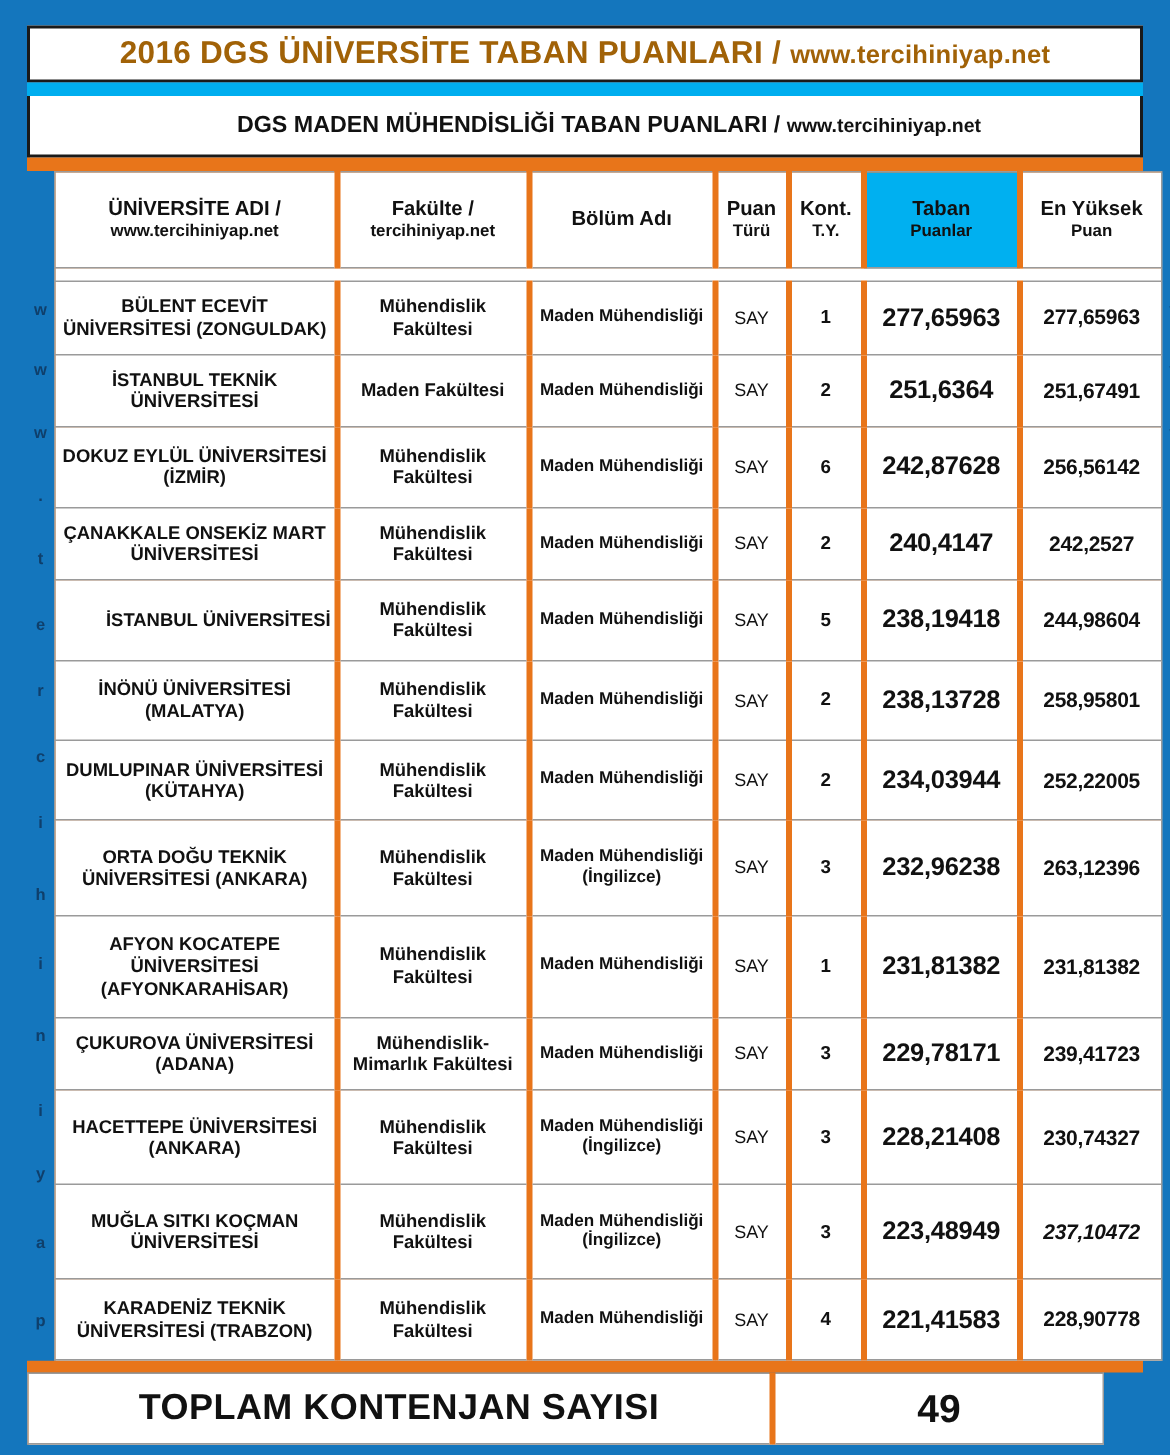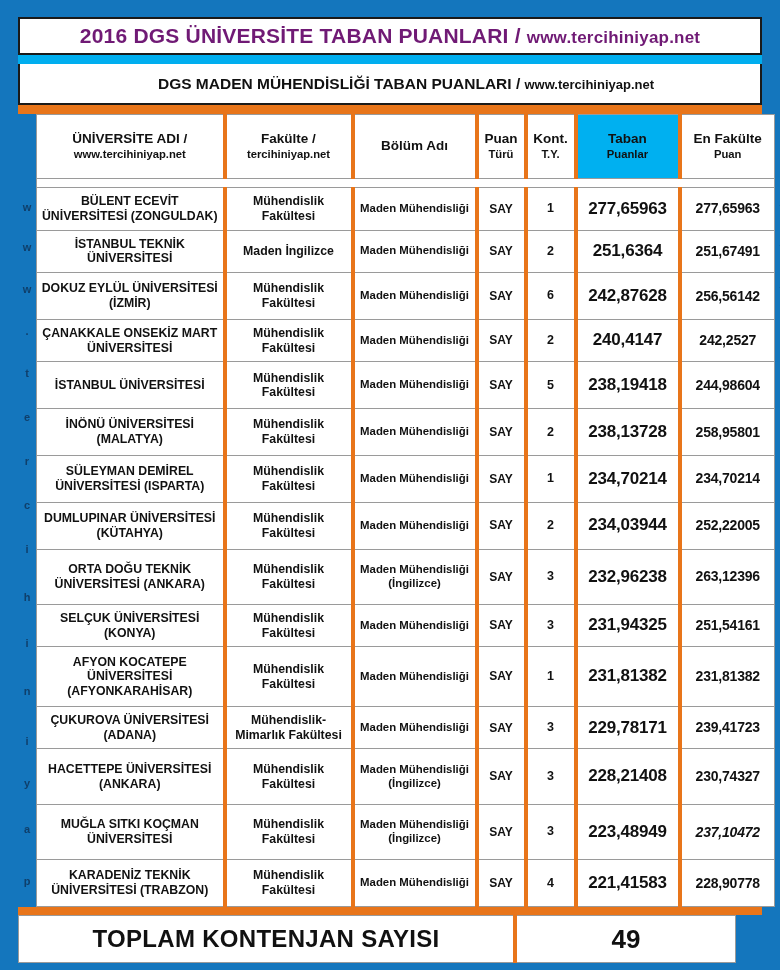--- a/index.html
+++ b/index.html
@@ -24,21 +24,21 @@
   
   .title-band{
     margin-top:17px;
     background:#ffffff;
     border:2px solid #1a1a1a;
     height:38px;
     display:flex; align-items:center; justify-content:center;
     box-sizing:border-box;
   }
   .title-main{
-    font-size:21px; font-weight:bold; color:#701a75;
+    font-size:21px; font-weight:bold; color:#a16207;
     letter-spacing:.2px; white-space:nowrap;
   }
   .title-main .url{
     font-size:17px; font-weight:bold;
   }
 
   .cyan-strip{
     height:9px; background:#00aeef;
   }
 
@@ -125,21 +125,21 @@
     border:none;
     height:9px;
     padding:0;
   }
 
   
   tbody tr.datarow td{ line-height:1.2; }
   td.uni{ font-size:12.3px; font-weight:bold; }
   td.fak{ font-size:12.3px; font-weight:bold; }
   td.bol{ font-size:11.4px; font-weight:bold; }
-  td.ptur{ font-size:12px; font-weight:bold; }
+  td.ptur{ font-size:12px; font-weight:normal; }
   td.kont{ font-size:12.5px; font-weight:bold; }
   td.taban{ font-size:17px; font-weight:bold; letter-spacing:-.2px;}
   td.enyuk{ font-size:14px; font-weight:bold; letter-spacing:-.2px;}
 
   
   .total-wrap{
     display:flex;
     width:744px;
   }
   .total-table{
@@ -236,41 +236,41 @@
           </th>
           <th class="sep-l">
             <span>Kont.</span>
             <small>T.Y.</small>
           </th>
           <th class="sep-l hl-taban">
             <span>Taban</span>
             <small>Puanlar</small>
           </th>
           <th class="sep-l">
-            <span>En Fakülte</span>
+            <span>En Yüksek</span>
             <small>Puan</small>
           </th>
         </tr>
         <tr class="hdr-gap">
           <td colspan="7"></td>
         </tr>
       </thead>
       <tbody id="tbody">
           <tr class="datarow">
             <td class="uni" style="height: 40px;">BÜLENT ECEVİT ÜNİVERSİTESİ (ZONGULDAK)</td>
             <td class="fak sep-l" style="height: 40px;">Mühendislik Fakültesi</td>
             <td class="bol sep-l" style="height: 40px;">Maden Mühendisliği</td>
             <td class="ptur sep-l" style="height: 40px;">SAY</td>
             <td class="kont sep-l" style="height: 40px;">1</td>
             <td class="taban sep-l" style="height: 40px;">277,65963</td>
             <td class="enyuk sep-l" style="height: 40px;">277,65963</td>
           </tr>
           <tr class="datarow">
             <td class="uni" style="height: 40px;">İSTANBUL TEKNİK ÜNİVERSİTESİ</td>
-            <td class="fak sep-l" style="height: 40px;">Maden İngilizce</td>
+            <td class="fak sep-l" style="height: 40px;">Maden Fakültesi</td>
             <td class="bol sep-l" style="height: 40px;">Maden Mühendisliği</td>
             <td class="ptur sep-l" style="height: 40px;">SAY</td>
             <td class="kont sep-l" style="height: 40px;">2</td>
             <td class="taban sep-l" style="height: 40px;">251,6364</td>
             <td class="enyuk sep-l" style="height: 40px;">251,67491</td>
           </tr>
           <tr class="datarow">
             <td class="uni" style="height: 44px;">DOKUZ EYLÜL ÜNİVERSİTESİ (İZMİR)</td>
             <td class="fak sep-l" style="height: 44px;">Mühendislik Fakültesi</td>
             <td class="bol sep-l" style="height: 44px;">Maden Mühendisliği</td>
@@ -282,72 +282,54 @@
           <tr class="datarow">
             <td class="uni" style="height: 40px;">ÇANAKKALE ONSEKİZ MART ÜNİVERSİTESİ</td>
             <td class="fak sep-l" style="height: 40px;">Mühendislik Fakültesi</td>
             <td class="bol sep-l" style="height: 40px;">Maden Mühendisliği</td>
             <td class="ptur sep-l" style="height: 40px;">SAY</td>
             <td class="kont sep-l" style="height: 40px;">2</td>
             <td class="taban sep-l" style="height: 40px;">240,4147</td>
             <td class="enyuk sep-l" style="height: 40px;">242,2527</td>
           </tr>
           <tr class="datarow">
-            <td class="uni" style="height: 44px;">İSTANBUL ÜNİVERSİTESİ</td>
+            <td class="uni" style="height: 44px; text-align: right;">İSTANBUL ÜNİVERSİTESİ</td>
             <td class="fak sep-l" style="height: 44px;">Mühendislik Fakültesi</td>
             <td class="bol sep-l" style="height: 44px;">Maden Mühendisliği</td>
             <td class="ptur sep-l" style="height: 44px;">SAY</td>
             <td class="kont sep-l" style="height: 44px;">5</td>
             <td class="taban sep-l" style="height: 44px;">238,19418</td>
             <td class="enyuk sep-l" style="height: 44px;">244,98604</td>
           </tr>
           <tr class="datarow">
             <td class="uni" style="height: 44px;">İNÖNÜ ÜNİVERSİTESİ (MALATYA)</td>
             <td class="fak sep-l" style="height: 44px;">Mühendislik Fakültesi</td>
             <td class="bol sep-l" style="height: 44px;">Maden Mühendisliği</td>
             <td class="ptur sep-l" style="height: 44px;">SAY</td>
             <td class="kont sep-l" style="height: 44px;">2</td>
             <td class="taban sep-l" style="height: 44px;">238,13728</td>
             <td class="enyuk sep-l" style="height: 44px;">258,95801</td>
           </tr>
           <tr class="datarow">
-            <td class="uni" style="height: 44px;">SÜLEYMAN DEMİREL ÜNİVERSİTESİ (ISPARTA)</td>
-            <td class="fak sep-l" style="height: 44px;">Mühendislik Fakültesi</td>
-            <td class="bol sep-l" style="height: 44px;">Maden Mühendisliği</td>
-            <td class="ptur sep-l" style="height: 44px;">SAY</td>
-            <td class="kont sep-l" style="height: 44px;">1</td>
-            <td class="taban sep-l" style="height: 44px;">234,70214</td>
-            <td class="enyuk sep-l" style="height: 44px;">234,70214</td>
-          </tr>
-          <tr class="datarow">
             <td class="uni" style="height: 44px;">DUMLUPINAR ÜNİVERSİTESİ (KÜTAHYA)</td>
             <td class="fak sep-l" style="height: 44px;">Mühendislik Fakültesi</td>
             <td class="bol sep-l" style="height: 44px;">Maden Mühendisliği</td>
             <td class="ptur sep-l" style="height: 44px;">SAY</td>
             <td class="kont sep-l" style="height: 44px;">2</td>
             <td class="taban sep-l" style="height: 44px;">234,03944</td>
             <td class="enyuk sep-l" style="height: 44px;">252,22005</td>
           </tr>
           <tr class="datarow">
             <td class="uni" style="height: 52px;">ORTA DOĞU TEKNİK ÜNİVERSİTESİ (ANKARA)</td>
             <td class="fak sep-l" style="height: 52px;">Mühendislik Fakültesi</td>
             <td class="bol sep-l" style="height: 52px;">Maden Mühendisliği (İngilizce)</td>
             <td class="ptur sep-l" style="height: 52px;">SAY</td>
             <td class="kont sep-l" style="height: 52px;">3</td>
             <td class="taban sep-l" style="height: 52px;">232,96238</td>
             <td class="enyuk sep-l" style="height: 52px;">263,12396</td>
-          </tr>
-          <tr class="datarow">
-            <td class="uni" style="height: 40px;">SELÇUK ÜNİVERSİTESİ (KONYA)</td>
-            <td class="fak sep-l" style="height: 40px;">Mühendislik Fakültesi</td>
-            <td class="bol sep-l" style="height: 40px;">Maden Mühendisliği</td>
-            <td class="ptur sep-l" style="height: 40px;">SAY</td>
-            <td class="kont sep-l" style="height: 40px;">3</td>
-            <td class="taban sep-l" style="height: 40px;">231,94325</td>
-            <td class="enyuk sep-l" style="height: 40px;">251,54161</td>
           </tr>
           <tr class="datarow">
             <td class="uni" style="height: 56px;">AFYON KOCATEPE ÜNİVERSİTESİ (AFYONKARAHİSAR)</td>
             <td class="fak sep-l" style="height: 56px;">Mühendislik Fakültesi</td>
             <td class="bol sep-l" style="height: 56px;">Maden Mühendisliği</td>
             <td class="ptur sep-l" style="height: 56px;">SAY</td>
             <td class="kont sep-l" style="height: 56px;">1</td>
             <td class="taban sep-l" style="height: 56px;">231,81382</td>
             <td class="enyuk sep-l" style="height: 56px;">231,81382</td>
           </tr>

